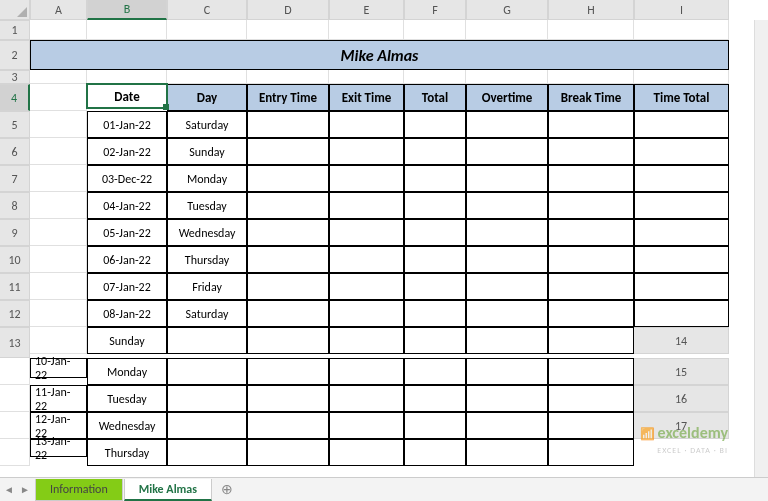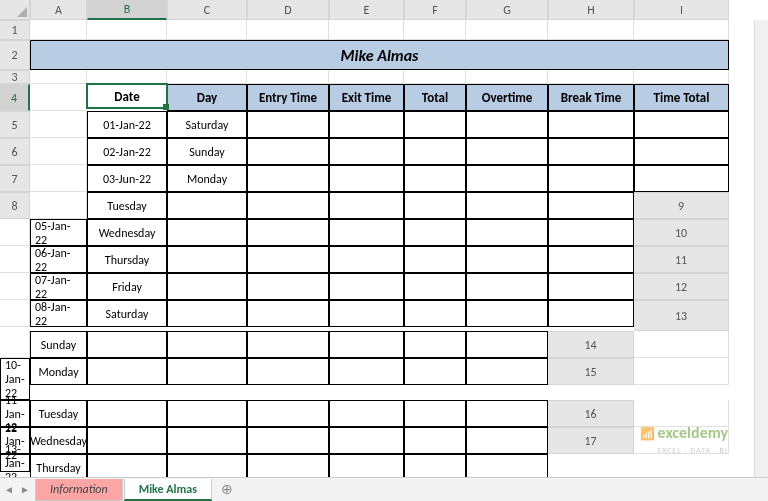--- a/index.html
+++ b/index.html
@@ -15,21 +15,21 @@
 .rowhead.sel { background: #d2d2d2; border-right: 2px solid #217346; color: #217346; }
 .title-cell { background: #b8cce4; border: 1px solid #000; font-weight: bold; font-style: italic; font-size: 16px; justify-content: center; grid-column: 2 / 11; }
 .hdr-cell { background: #b8cce4; border: 1px solid #000; font-weight: bold; justify-content: center; font-size: 13px; }
 .data-cell { border: 1px solid #000; justify-content: center; font-size: 12px; }
 .selcell { outline: 2px solid #217346; outline-offset: -1px; position: relative; z-index: 2; background: #fff; }
 .selcell::after { content: ""; position: absolute; right: -3px; bottom: -3px; width: 6px; height: 6px; background: #217346; }
 .tabs { position: absolute; bottom: 0; left: 0; right: 0; height: 24px; background: #f3f3f3; border-top: 1px solid #ccc; display: flex; align-items: center; padding-left: 35px; }
 .nav-arrows { position: absolute; left: 4px; display: flex; gap: 6px; font-size: 10px; color: #888; }
 .tab { padding: 3px 14px; border: 1px solid #ccc; border-top: none; background: #fff; font-size: 12px; color: #444; margin-right: 1px; cursor: pointer; }
 .tab.active { background: #fff; color: #217346; font-weight: bold; border-bottom: 2px solid #217346; }
-.tab.inactive { background: #fca5a5; font-style: italic; }
+.tab.inactive { background: #84cc16; }
 .tab-add { padding: 3px 8px; color: #888; font-size: 14px; cursor: pointer; }
 .watermark { position: absolute; right: 40px; bottom: 45px; font-size: 12px; color: #888; opacity: 0.6; text-align: right; }
 .watermark .brand { color: #6ba539; font-weight: bold; font-size: 16px; }
 .watermark .sub { font-size: 8px; letter-spacing: 1px; color: #aaa; }
 .scroll-right { position: absolute; right: 0; top: 20px; bottom: 24px; width: 14px; background: #f0f0f0; border-left: 1px solid #ddd; }
 </style>
 </head>
 <body>
 
 <div class="sheet" id="sheet">
@@ -90,30 +90,31 @@
     <div class="cell data-cell" style="height:27px">02-Jan-22</div>
     <div class="cell data-cell" style="height:27px">Sunday</div>
     <div class="cell data-cell" style="height:27px"></div>
     <div class="cell data-cell" style="height:27px"></div>
     <div class="cell data-cell" style="height:27px"></div>
     <div class="cell data-cell" style="height:27px"></div>
     <div class="cell data-cell" style="height:27px"></div>
     <div class="cell data-cell" style="height:27px"></div>
     <div class="rowhead" style="height:27px">7</div>
     <div class="cell" style="height:27px"></div>
-    <div class="cell data-cell" style="height:27px">03-Jun-22</div>
+    <div class="cell data-cell" style="height:27px">03-Dec-22</div>
     <div class="cell data-cell" style="height:27px">Monday</div>
     <div class="cell data-cell" style="height:27px"></div>
     <div class="cell data-cell" style="height:27px"></div>
     <div class="cell data-cell" style="height:27px"></div>
     <div class="cell data-cell" style="height:27px"></div>
     <div class="cell data-cell" style="height:27px"></div>
     <div class="cell data-cell" style="height:27px"></div>
     <div class="rowhead" style="height:27px">8</div>
     <div class="cell" style="height:27px"></div>
+    <div class="cell data-cell" style="height:27px">04-Jan-22</div>
     <div class="cell data-cell" style="height:27px">Tuesday</div>
     <div class="cell data-cell" style="height:27px"></div>
     <div class="cell data-cell" style="height:27px"></div>
     <div class="cell data-cell" style="height:27px"></div>
     <div class="cell data-cell" style="height:27px"></div>
     <div class="cell data-cell" style="height:27px"></div>
     <div class="cell data-cell" style="height:27px"></div>
     <div class="rowhead" style="height:27px">9</div>
     <div class="cell" style="height:27px"></div>
     <div class="cell data-cell" style="height:27px">05-Jan-22</div>
@@ -158,21 +159,21 @@
     <div class="cell" style="height:27px"></div>
     <div class="cell data-cell" style="height:27px">Sunday</div>
     <div class="cell data-cell" style="height:27px"></div>
     <div class="cell data-cell" style="height:27px"></div>
     <div class="cell data-cell" style="height:27px"></div>
     <div class="cell data-cell" style="height:27px"></div>
     <div class="cell data-cell" style="height:27px"></div>
     <div class="cell data-cell" style="height:27px"></div>
     <div class="rowhead" style="height:27px">14</div>
     <div class="cell" style="height:27px"></div>
-    <div class="cell data-cell" style="height:42px">10-Jan-22</div>
+    <div class="cell data-cell" style="height:20px">10-Jan-22</div>
     <div class="cell data-cell" style="height:27px">Monday</div>
     <div class="cell data-cell" style="height:27px"></div>
     <div class="cell data-cell" style="height:27px"></div>
     <div class="cell data-cell" style="height:27px"></div>
     <div class="cell data-cell" style="height:27px"></div>
     <div class="cell data-cell" style="height:27px"></div>
     <div class="cell data-cell" style="height:27px"></div>
     <div class="rowhead" style="height:27px">15</div>
     <div class="cell" style="height:27px"></div>
     <div class="cell data-cell" style="height:27px">11-Jan-22</div>

